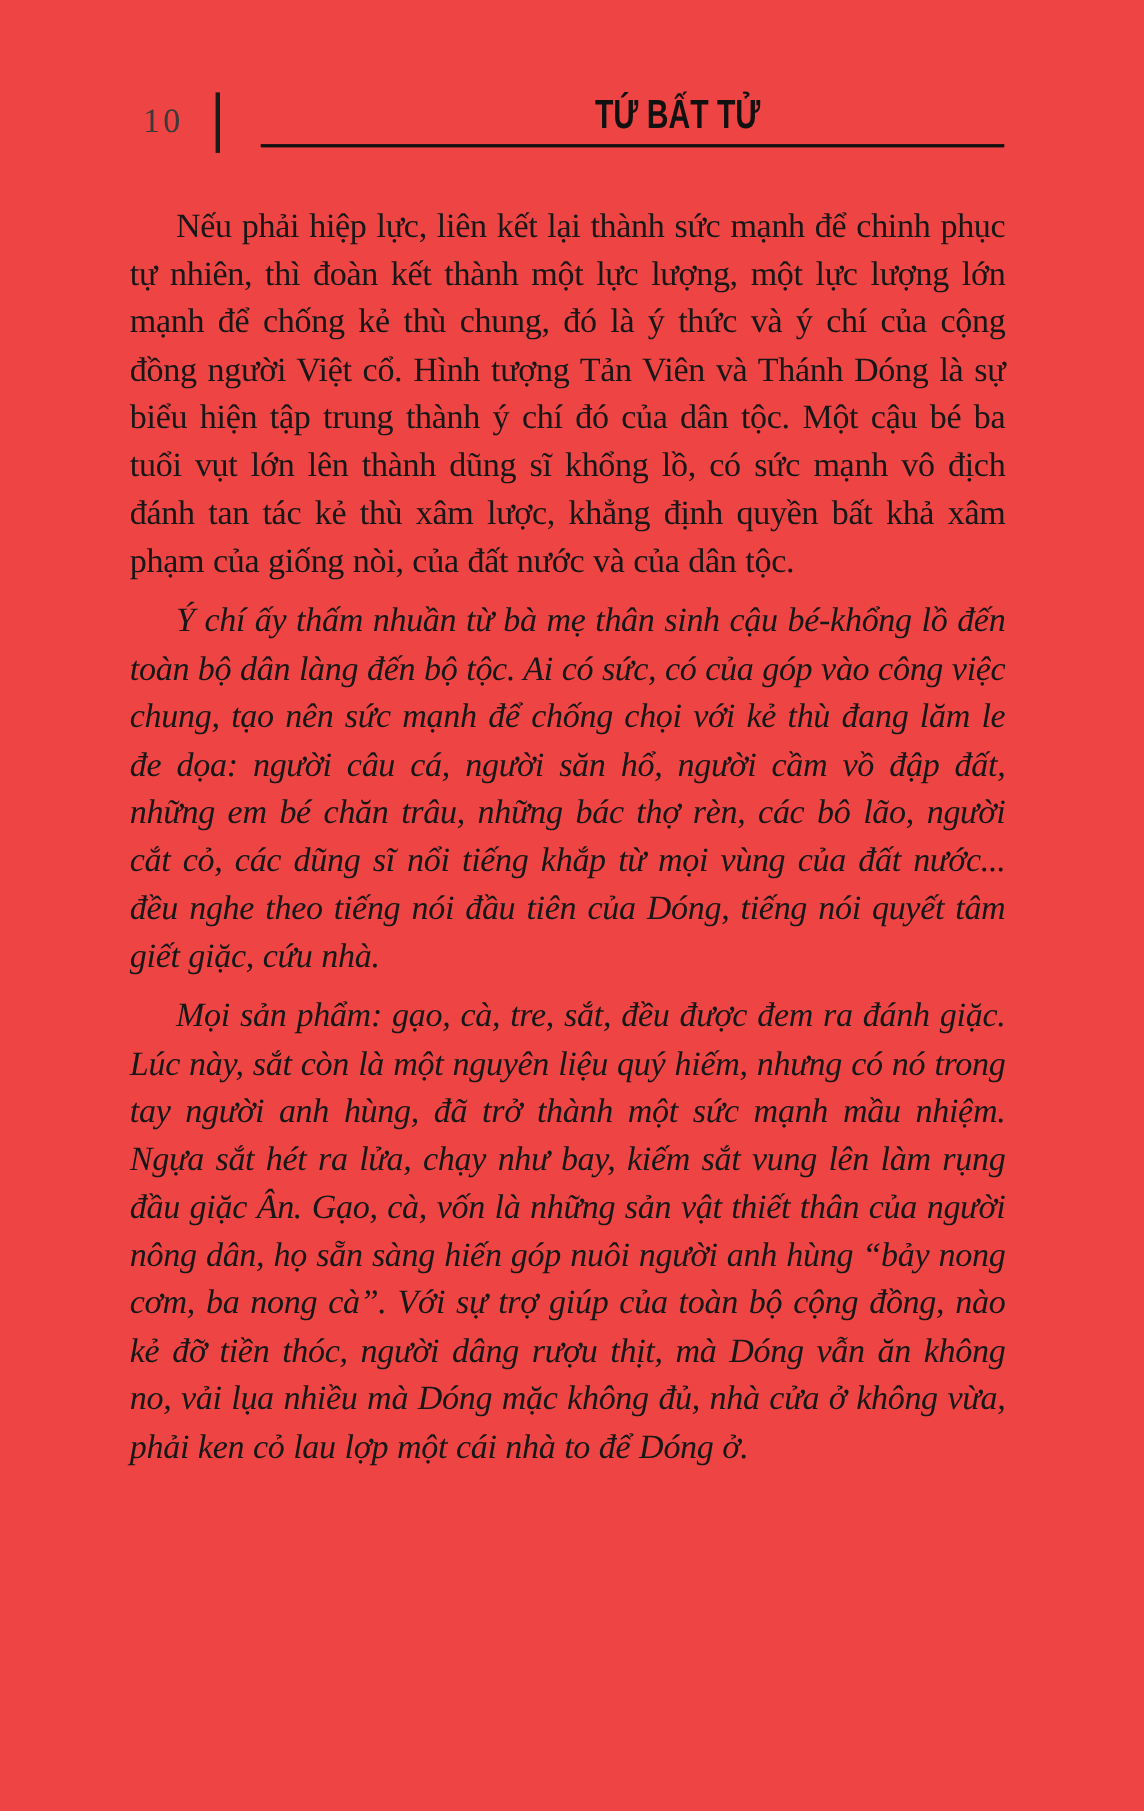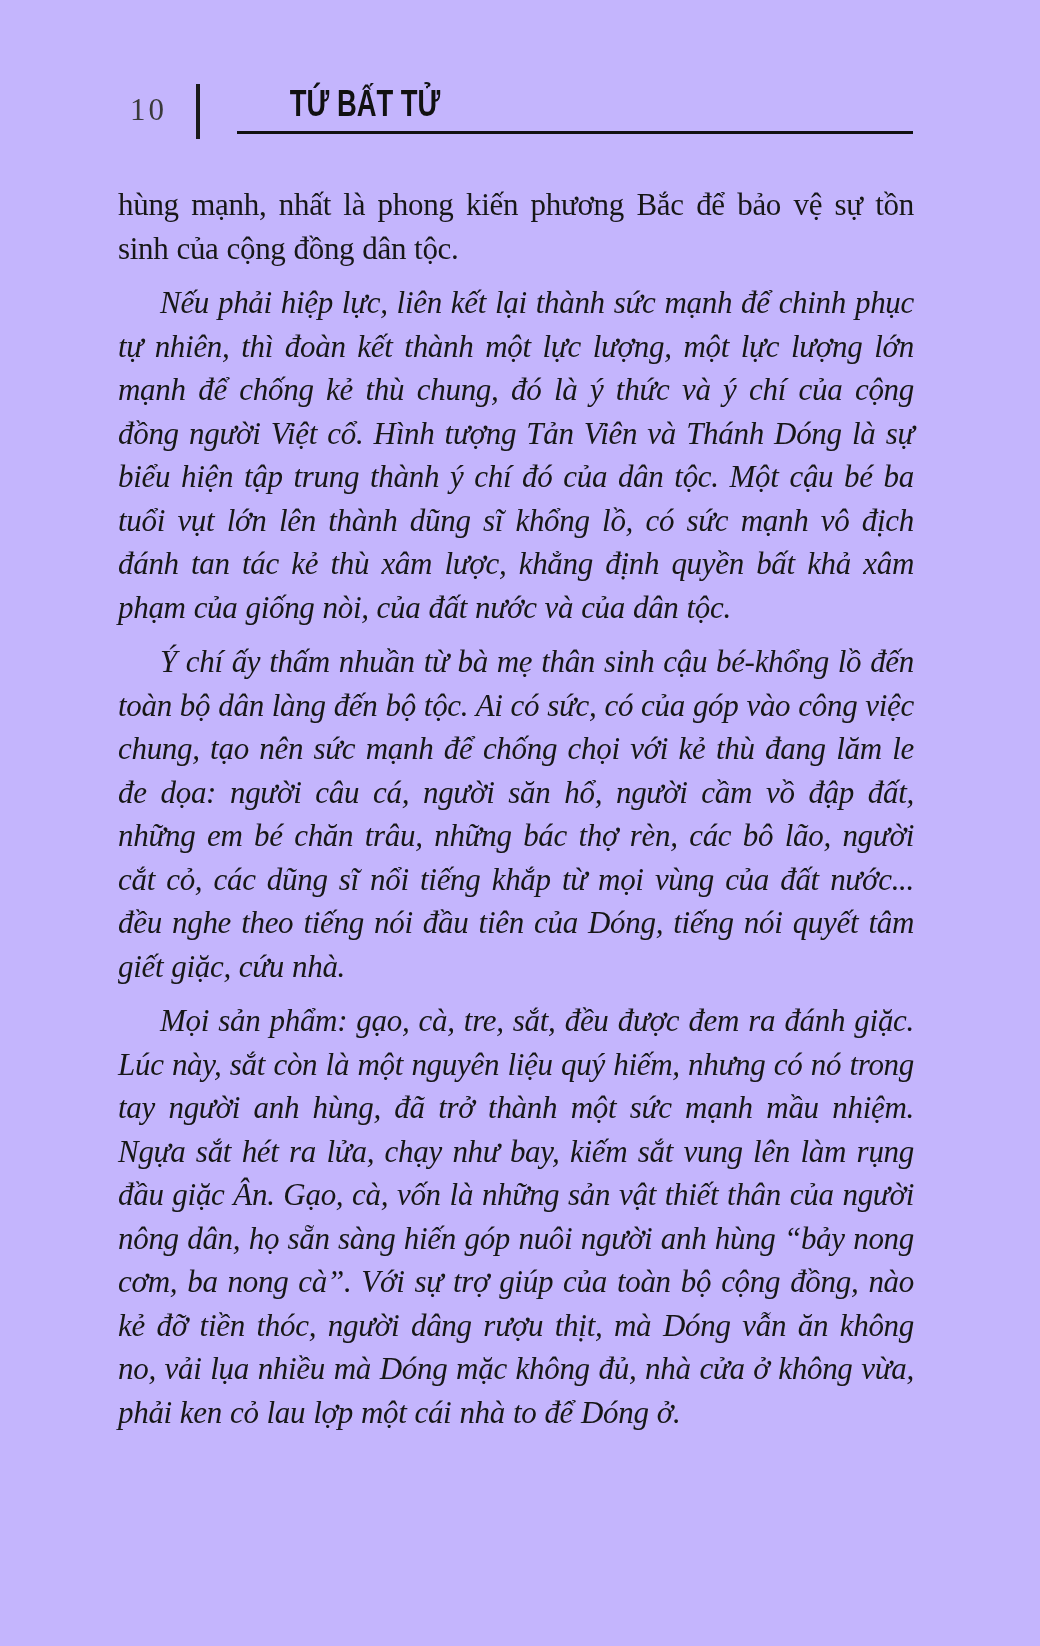--- a/index.html
+++ b/index.html
@@ -5,21 +5,21 @@
   html, body {
     margin: 0;
     padding: 0;
     background: #e8e8e8;
   }
   .page {
     position: relative;
     width: 1040px;
     height: 1646px;
     margin: 0 auto;
-    background: #c4b5fd;
+    background: #ef4444;
     overflow: hidden;
     font-family: "Liberation Serif", "DejaVu Serif", serif;
     color: #1b1b1b;
   }
 
   
   .pagenum {
     position: absolute;
     left: 130px;
     top: 94px;
@@ -33,24 +33,24 @@
   .vbar {
     position: absolute;
     left: 196px;
     top: 84px;
     width: 4px;
     height: 55px;
     background: #1a1a1a;
   }
   .htitle-wrap {
     position: absolute;
-    left: 237px;
+    left: 252px;
     top: 87px;
     width: 676px;
-    text-align: left;
+    text-align: center;
     white-space: nowrap;
   }
   .htitle {
     display: inline-block;
     font-family: "Liberation Sans", "DejaVu Sans", sans-serif;
     font-weight: 700;
     font-size: 37px;
     line-height: 34px;
     letter-spacing: 0px;
     color: #111111;
@@ -98,19 +98,18 @@
   <header>
     <span class="pagenum">10</span>
     <span class="vbar"></span>
     <div class="htitle-wrap">
       <span class="htitle">TỨ BẤT TỬ</span>
     </div>
     <div class="hrule"></div>
   </header>
 
   <main class="bodytext">
-    <p>hùng mạnh, nhất là phong kiến phương Bắc để bảo vệ sự tồn sinh của cộng đồng dân tộc.</p>
     <p class="indent">Nếu phải hiệp lực, liên kết lại thành sức mạnh để chinh phục tự nhiên, thì đoàn kết thành một lực lượng, một lực lượng lớn mạnh để chống kẻ thù chung, đó là ý thức và ý chí của cộng đồng người Việt cổ. Hình tượng Tản Viên và Thánh Dóng là sự biểu hiện tập trung thành ý chí đó của dân tộc. Một cậu bé ba tuổi vụt lớn lên thành dũng sĩ khổng lồ, có sức mạnh vô địch đánh tan tác kẻ thù xâm lược, khẳng định quyền bất khả xâm phạm của giống nòi, của đất nước và của dân tộc.</p>
     <p class="indent">Ý chí ấy thấm nhuần từ bà mẹ thân sinh cậu bé-khổng lồ đến toàn bộ dân làng đến bộ tộc. Ai có sức, có của góp vào công việc chung, tạo nên sức mạnh để chống chọi với kẻ thù đang lăm le đe dọa: người câu cá, người săn hổ, người cầm vồ đập đất, những em bé chăn trâu, những bác thợ rèn, các bô lão, người cắt cỏ, các dũng sĩ nổi tiếng khắp từ mọi vùng của đất nước... đều nghe theo tiếng nói đầu tiên của Dóng, tiếng nói quyết tâm giết giặc, cứu nhà.</p>
     <p class="indent">Mọi sản phẩm: gạo, cà, tre, sắt, đều được đem ra đánh giặc. Lúc này, sắt còn là một nguyên liệu quý hiếm, nhưng có nó trong tay người anh hùng, đã trở thành một sức mạnh mầu nhiệm. Ngựa sắt hét ra lửa, chạy như bay, kiếm sắt vung lên làm rụng đầu giặc Ân. Gạo, cà, vốn là những sản vật thiết thân của người nông dân, họ sẵn sàng hiến góp nuôi người anh hùng “bảy nong cơm, ba nong cà”. Với sự trợ giúp của toàn bộ cộng đồng, nào kẻ đỡ tiền thóc, người dâng rượu thịt, mà Dóng vẫn ăn không no, vải lụa nhiều mà Dóng mặc không đủ, nhà cửa ở không vừa, phải ken cỏ lau lợp một cái nhà to để Dóng ở.</p>
   </main>
 
 </div>
 
 </body></html>

